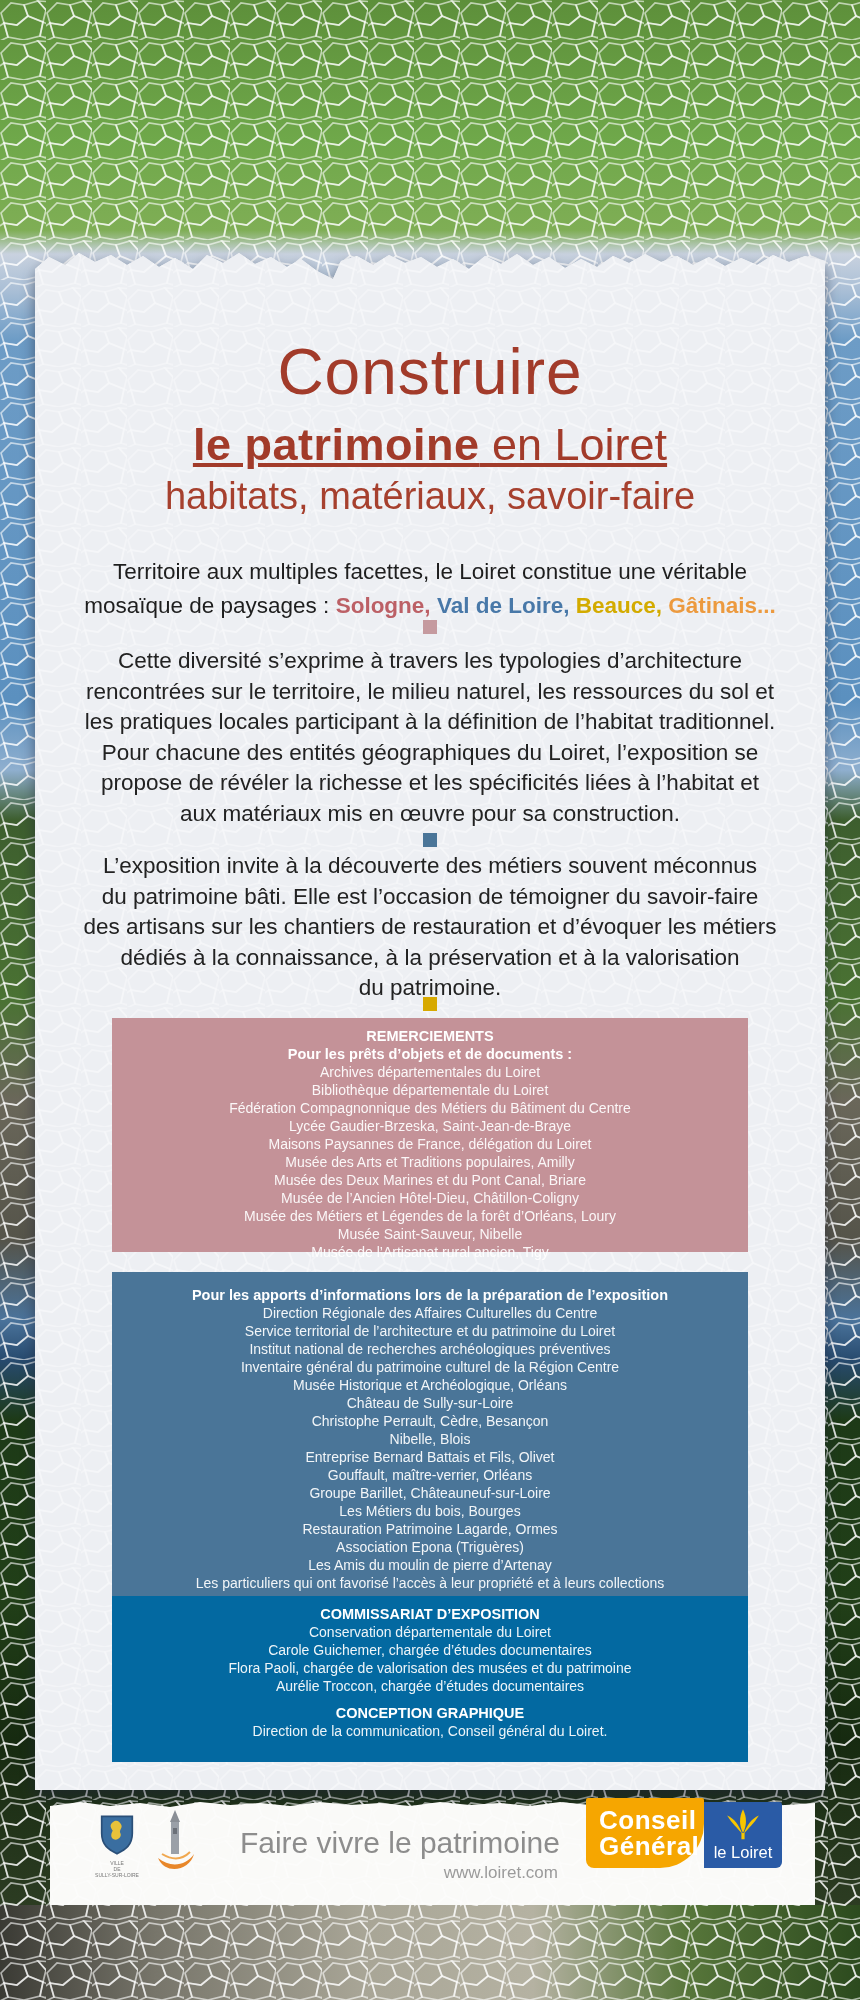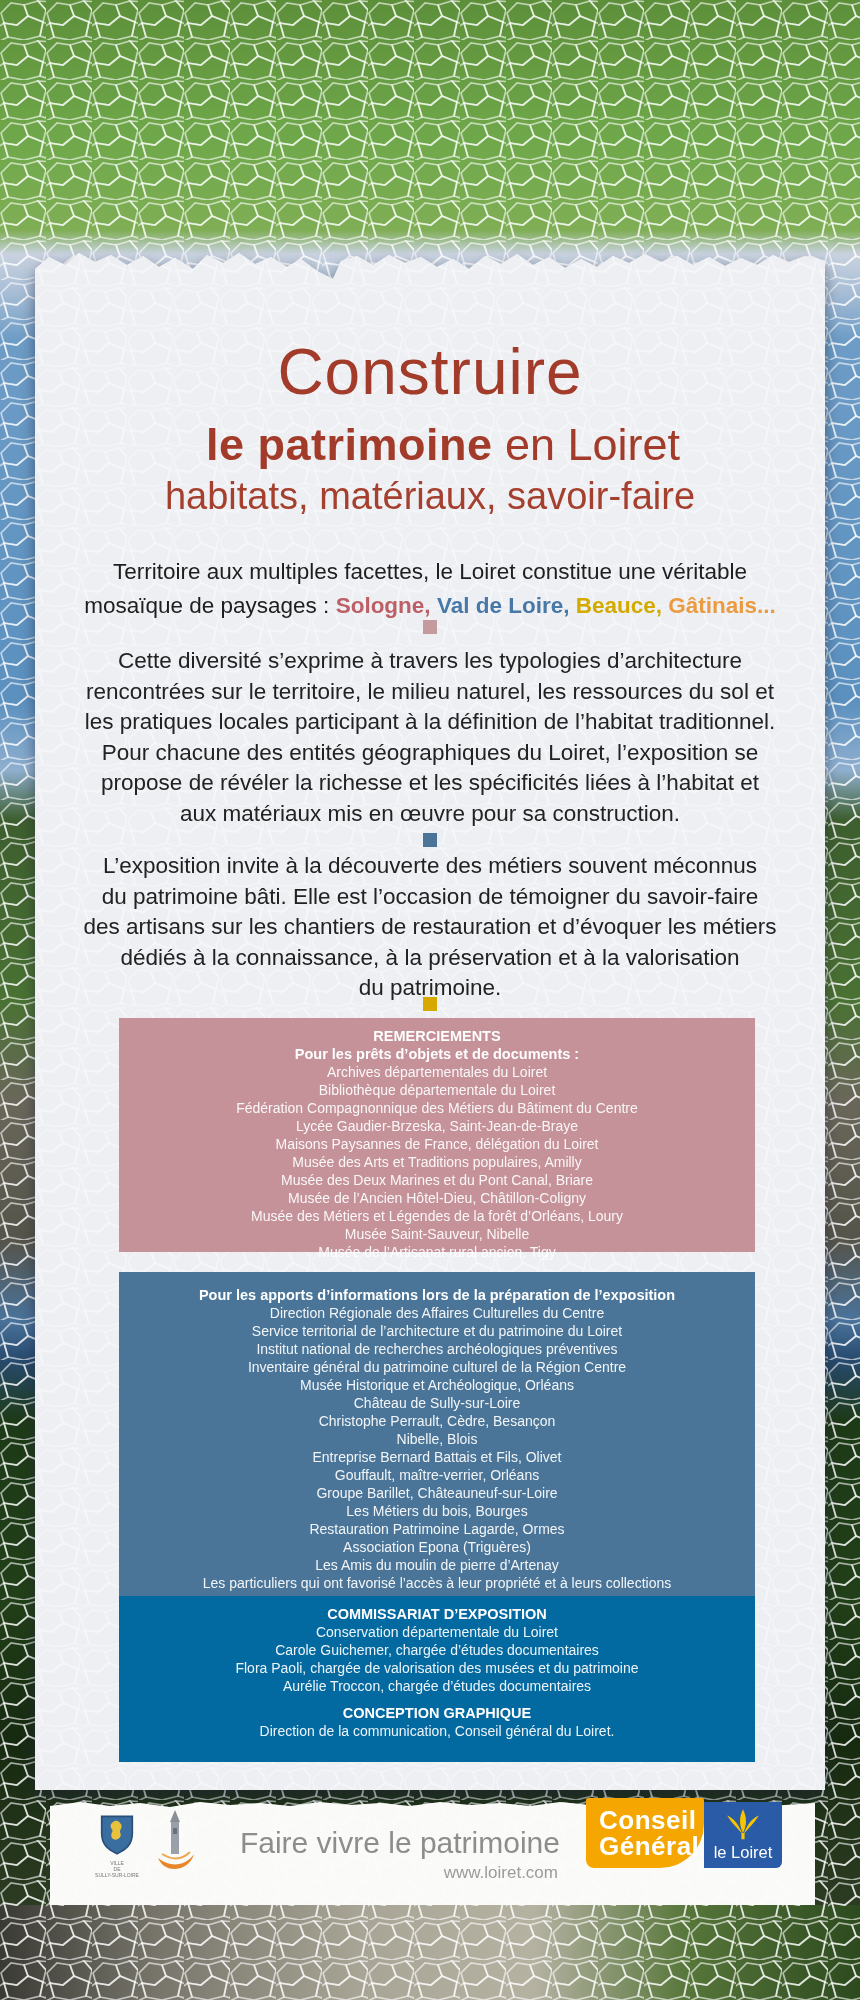--- a/index.html
+++ b/index.html
@@ -27,31 +27,31 @@
   .footerband{position:absolute;left:50px;top:1800px;width:765px;height:105px;background:#fafaf8;z-index:1;
     clip-path:polygon(0 6px,30px 2px,60px 6px,90px 3px,120px 7px,150px 2px,180px 5px,210px 3px,
       240px 6px,270px 2px,300px 5px,330px 3px,360px 6px,390px 2px,420px 5px,450px 3px,480px 6px,
       510px 2px,540px 5px,570px 3px,600px 6px,630px 2px,660px 5px,690px 3px,720px 6px,765px 3px,
       765px 105px,0 105px);}
   .footerband svg.pat{position:absolute;left:0;top:0;opacity:.5;}
 
   
   #content{position:absolute;left:35px;top:247px;width:790px;height:1543px;z-index:2;text-align:center;}
   .title{position:absolute;left:0;width:790px;top:88px;font-size:64px;color:#a23b2a;letter-spacing:1px;}
-  .subtitle{position:absolute;left:13px;width:790px;top:172px;font-size:45px;color:#a23b2a;}
+  .subtitle{position:absolute;left:0;width:790px;top:172px;font-size:45px;color:#a23b2a;text-decoration:underline;}
   .subtitle b{letter-spacing:.5px;}
   .tagline3{position:absolute;left:0;width:790px;top:228px;font-size:38px;color:#a6402e;}
   .intro{position:absolute;left:45px;width:700px;top:308px;font-size:22.5px;line-height:34px;color:#1e1e1e;}
   .intro .regions span{font-weight:bold;}
   .sep{position:absolute;left:388px;width:14px;height:14px;}
   .sep.s1{top:373px;} .sep.s2{top:586px;} .sep.s3{top:750px;}
   .para{position:absolute;left:35px;width:720px;font-size:22.5px;line-height:30.6px;color:#222;}
   .para.p2{top:399px;} .para.p3{top:604px;}
 
-  .block{position:absolute;left:84px;width:636px;color:#fff;font-size:14px;line-height:18px;
+  .block{position:absolute;left:77px;width:636px;color:#fff;font-size:14px;line-height:18px;
          box-sizing:border-box;padding:9px 20px;}
   .block .hdr{font-weight:bold;font-size:14.5px;color:#fff;}
   .block .line{color:rgba(255,255,255,.93);}
   .blk-pink{top:771px;height:234px;}
   .blk-blue{top:1025px;height:330px;padding-top:14px;}
   .blk-yellow{top:1349px;height:166px;}
   .blk-yellow .hdr2{font-weight:bold;margin-top:9px;}
 
   
   #footer-content{position:absolute;left:50px;top:1800px;width:765px;height:105px;z-index:3;}

